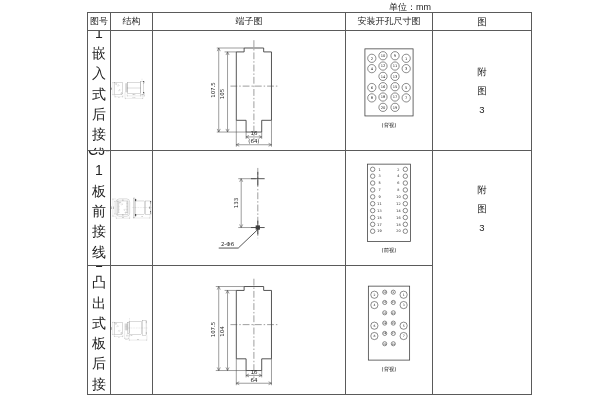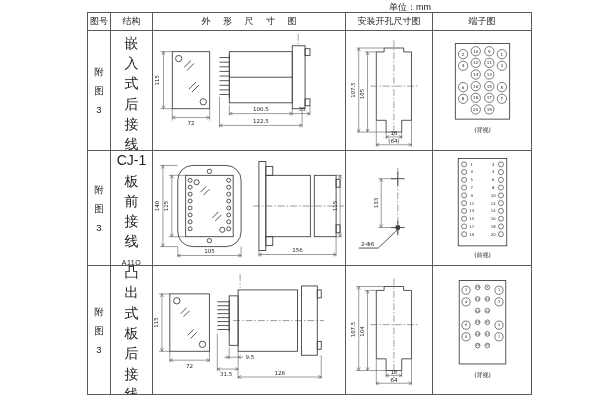--- a/index.html
+++ b/index.html
@@ -33,23 +33,22 @@
 </head>
 <body>
 
 <div class="page">
   <div class="unit">单位：mm</div>
 
   <div class="tbl">
 
     <div class="c hd">图号</div>
     <div class="c hd">结构</div>
-    <div class="c hd sp">外 形 尺 寸 图</div>
+    <div class="c hd">端子图</div>
     <div class="c hd">安装开孔尺寸图</div>
-    <div class="c hd">端子图</div>
 
     <div class="c figcell">附
 图
 3</div>
     <div class="c structcell">
       <div class="struct-main">CJ-1
 嵌
 入
 式
 后

